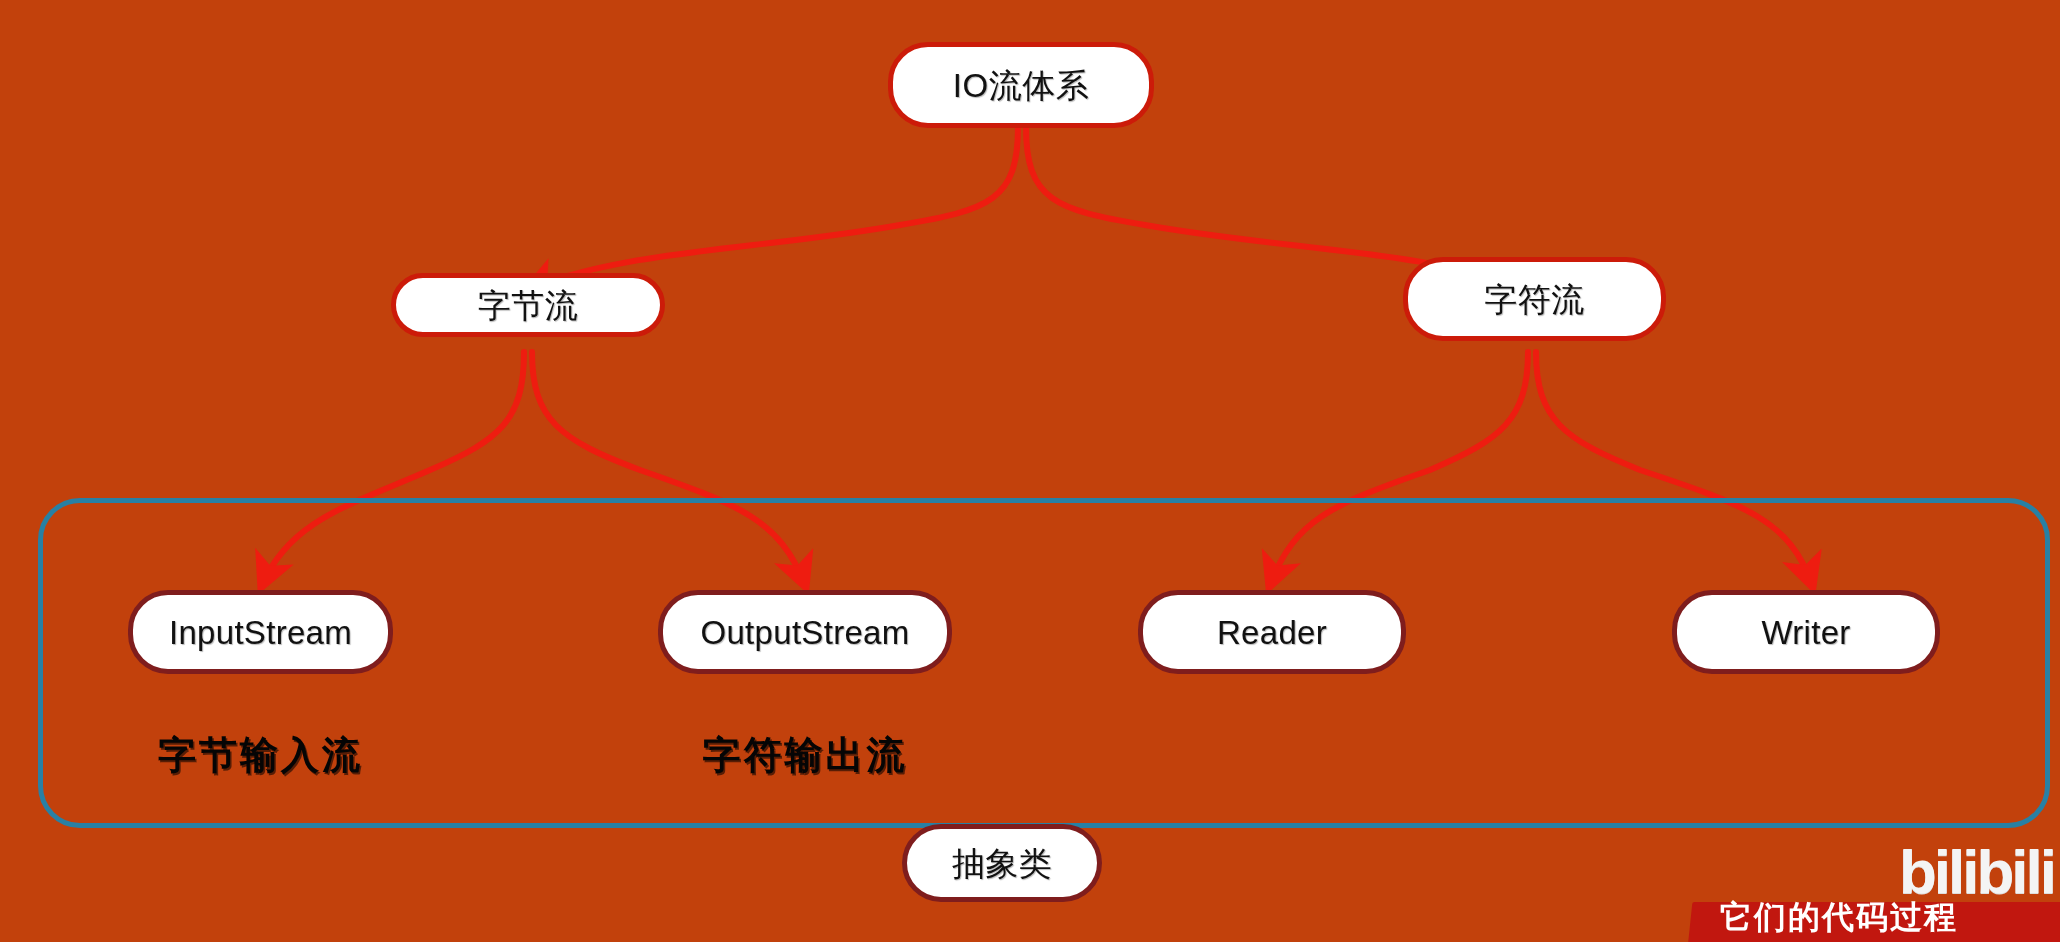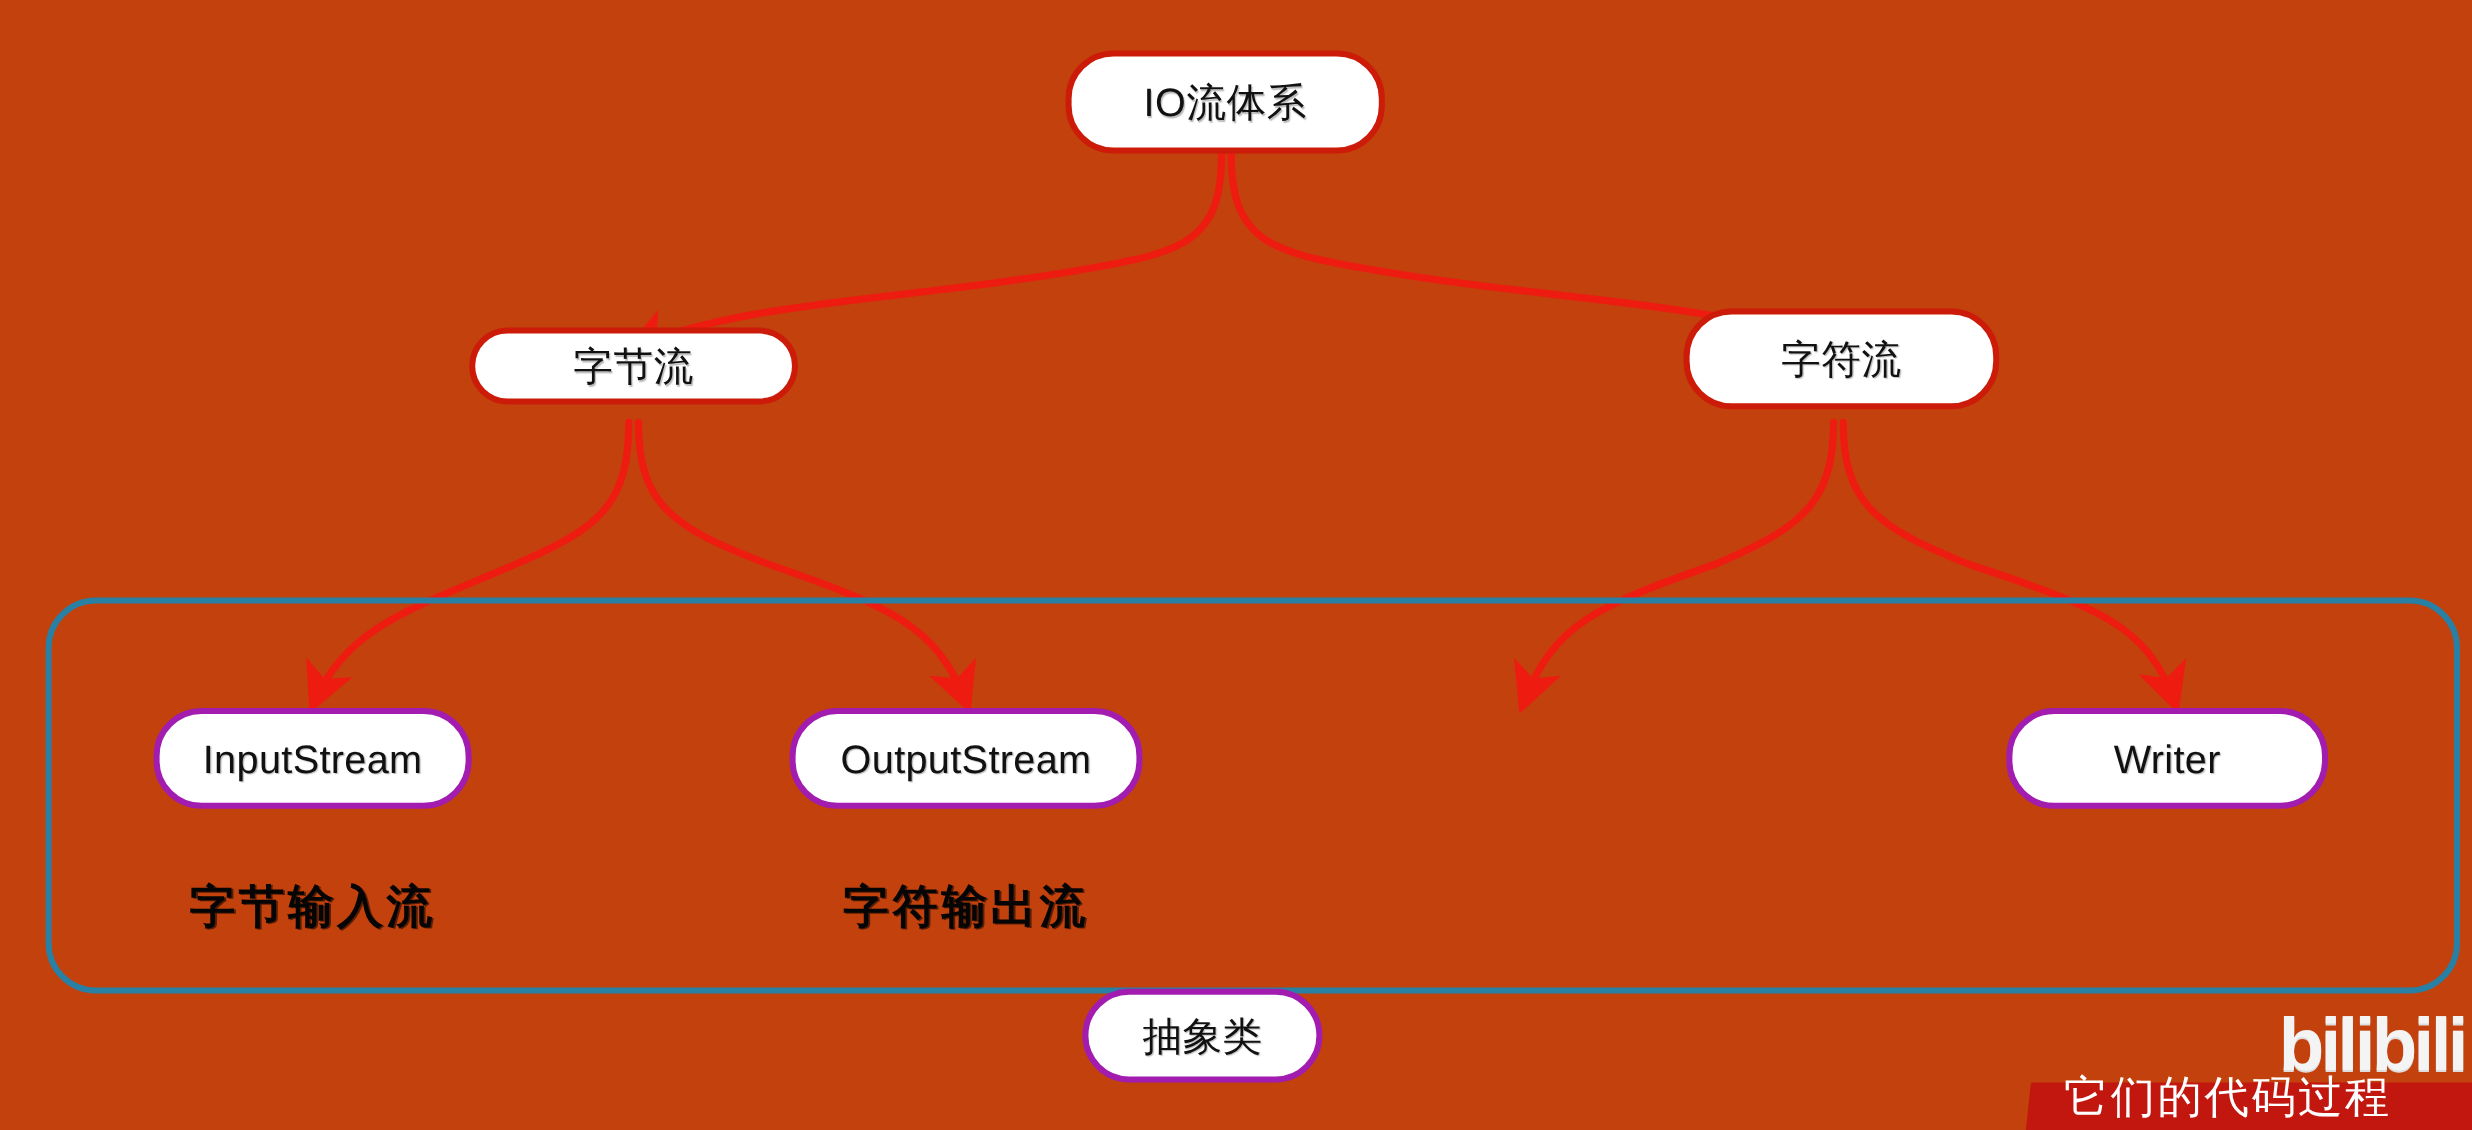--- a/index.html
+++ b/index.html
@@ -50,21 +50,21 @@
     border: 5px solid #cc1b09;
     border-radius: 40px;
   }
   .node-red .node-label {
     font-size: 33px;
     letter-spacing: 0.5px;
   }
 
   
   .node-blue {
-    border: 5px solid #a21caf;
+    border: 5px solid #7f1d1d;
     border-radius: 40px;
   }
   .node-blue .node-label {
     font-size: 33px;
     letter-spacing: 0.3px;
   }
 
   
   #group-box {
     position: absolute;
@@ -128,22 +128,22 @@
     width: 372px;
     height: 46px;
     background: #c1170f;
     transform: skewX(-6deg);
     border-radius: 2px;
   }
   #wm-banner-text {
     position: absolute;
     left: 40px;
     bottom: 2px;
-    font-size: 37px;
-    font-weight: 400;
+    font-size: 32px;
+    font-weight: 700;
     color: #ffffff;
     white-space: nowrap;
     letter-spacing: 2px;
   }
 </style>
 </head>
 <body>
 
 <div id="canvas">
 
@@ -182,20 +182,23 @@
   </div>
 
   <div class="node node-blue" style="left:128px; top:590px; width:265px; height:84px;">
     <span class="node-label">InputStream</span>
   </div>
 
   <div class="node node-blue" style="left:658px; top:590px; width:294px; height:84px;">
     <span class="node-label">OutputStream</span>
   </div>
 
+  <div class="node node-blue" style="left:1138px; top:590px; width:268px; height:84px;">
+    <span class="node-label">Reader</span>
+  </div>
 
   <div class="node node-blue" style="left:1672px; top:590px; width:268px; height:84px;">
     <span class="node-label">Writer</span>
   </div>
 
   <div class="caption" style="left:128px; top:730px; width:265px;">字节输入流</div>
 
   <div class="caption" style="left:658px; top:730px; width:294px;">字符输出流</div>
 
 

